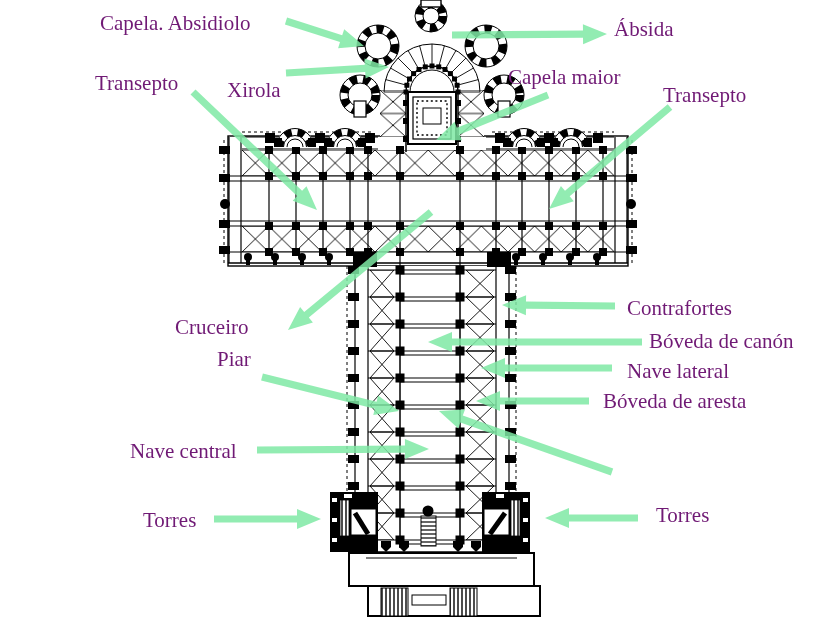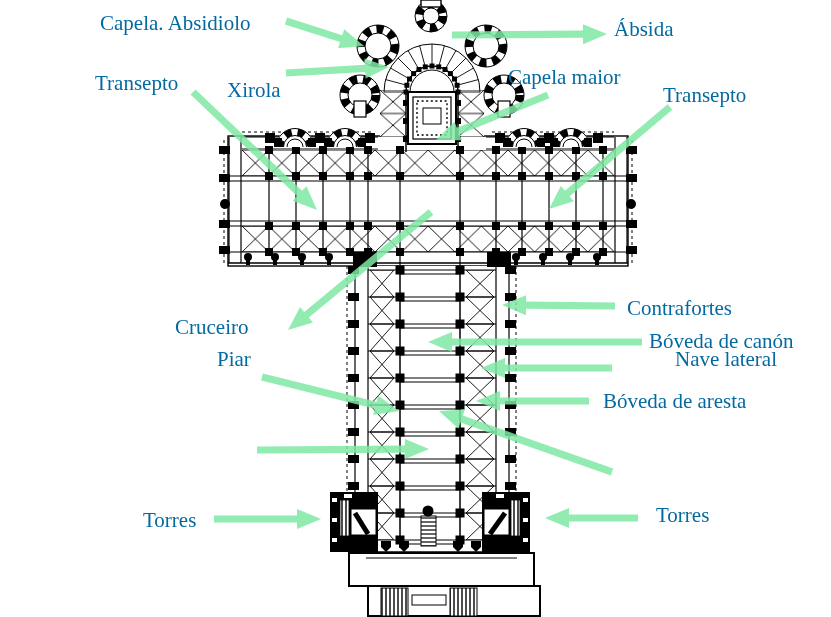--- a/index.html
+++ b/index.html
@@ -1,19 +1,19 @@
 <!DOCTYPE html>
 <html><head>
 <meta charset="utf-8">
 <style>
   html,body{margin:0;padding:0;background:#fff;}
   #stage{position:relative;width:831px;height:617px;background:#fff;overflow:hidden;
          font-family:"Liberation Serif","DejaVu Serif",serif;}
   #plan-svg{position:absolute;left:0;top:0;}
-  .ann-label{position:absolute;font-size:21px;line-height:1.05;color:#0369a1;white-space:nowrap;}
+  .ann-label{position:absolute;font-size:21px;line-height:1.05;color:#701a75;white-space:nowrap;}
 </style>
 </head>
 <body>
 
 <div id="stage">
   <svg id="plan-svg" width="831" height="617" viewBox="0 0 831 617">
     <defs id="defs">
       <pattern id="hv" width="4" height="8" patternUnits="userSpaceOnUse">
         <path d="M2 0 V8" stroke="#000" stroke-width="1.4"></path>
       </pattern>
@@ -385,18 +385,19 @@
 
   <div class="ann-label" style="left: 100px; top: 12px;">Capela. Absidiolo</div>
   <div class="ann-label" style="left: 614px; top: 18px;">Ábsida</div>
   <div class="ann-label" style="left: 227px; top: 46px; margin-top: 33px;">Xirola</div>
   <div class="ann-label" style="left: 95px; top: 72px;">Transepto</div>
   <div class="ann-label" style="left: 508px; top: 66px; font-family: Liberation Serif, serif;">Capela maior</div>
   <div class="ann-label" style="left: 663px; top: 84px;">Transepto</div>
   <div class="ann-label" style="left: 175px; top: 316px;">Cruceiro</div>
   <div class="ann-label" style="left: 627px; top: 297px;">Contrafortes</div>
   <div class="ann-label" style="left: 649px; top: 330px;">Bóveda de canón</div>
-  <div class="ann-label" style="left: 627px; top: 348px; margin-left: 48px;">Nave lateral</div>
+  <div class="ann-label" style="left: 627px; top: 360px;">Nave lateral</div>
   <div class="ann-label" style="left: 603px; top: 390px; text-align: center;">Bóveda de aresta</div>
   <div class="ann-label" style="left: 217px; top: 348px;">Piar</div>
+  <div class="ann-label" style="left: 130px; top: 440px;">Nave central</div>
   <div class="ann-label" style="left: 143px; top: 509px;">Torres</div>
   <div class="ann-label" style="left: 656px; top: 504px;">Torres</div>
 </div>
 
 </body></html>

